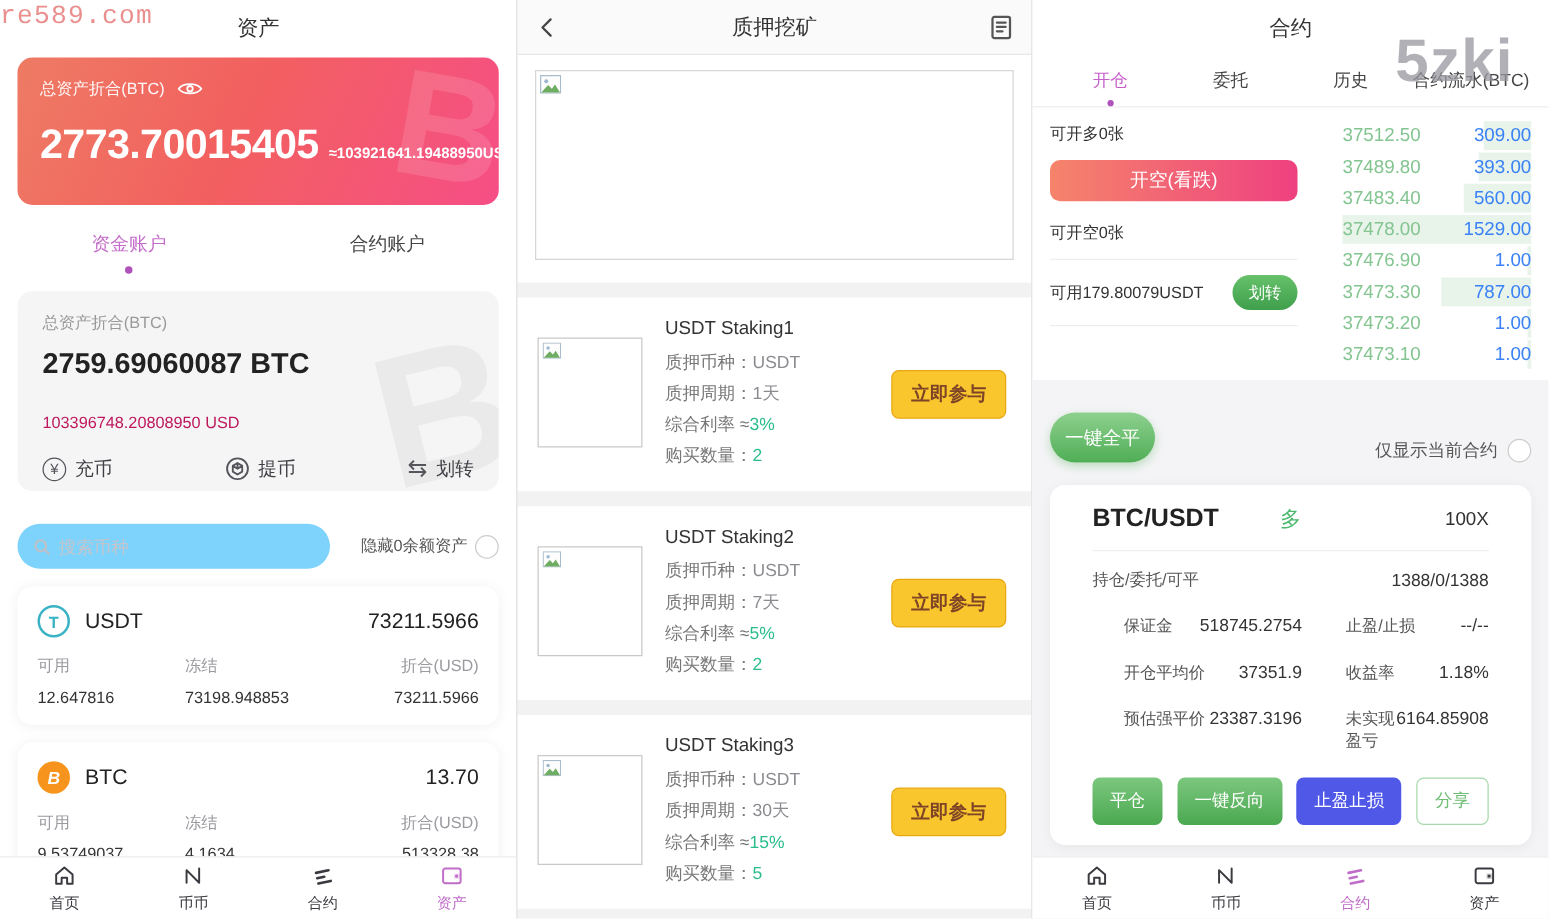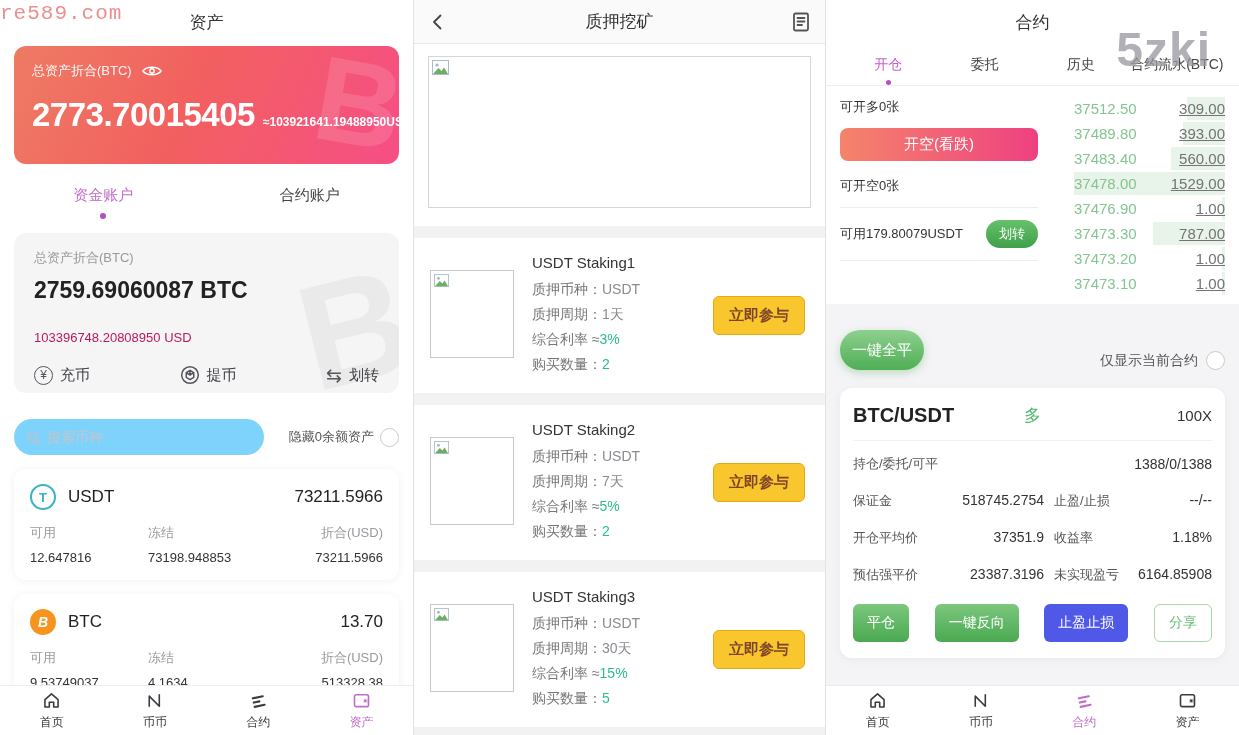--- a/index.html
+++ b/index.html
@@ -105,42 +105,42 @@
   .hairline { border-top:1px solid #eee; }
   .avail-row { display:flex; align-items:center; justify-content:space-between; padding:12px 0; }
   .avail-label { font-size:13px; color:#333; }
   .transfer-btn { border:none; border-radius:14px; padding:5px 13px; color:#fff; font-size:13px; cursor:pointer;
                   background:linear-gradient(180deg,#66c16a,#3f9f4b); font-family:inherit; }
   .orderbook { flex:1; margin-left:12px; padding-top:2px; }
   .ob-row { position:relative; height:25px; display:flex; align-items:center; justify-content:space-between;
             font-size:15px; cursor:pointer;margin-left:24px; }
   .ob-depth { position:absolute; right:0; top:1px; bottom:1px; background:#e8f3e9; }
   .ob-price { position:relative; color:#84c591; }
-  .ob-amt { position:relative; color:#737373;text-decoration:underline; }
+  .ob-amt { position:relative; color:#3b82f6; }
   .r-lower { background:#f4f4f6; margin-top:8px; padding-bottom:60px; min-height:400px; }
   .closeall-row { display:flex; align-items:flex-end; justify-content:space-between; padding:26px 14px 0; }
   .closeall-btn { width:84px; height:40px; border:none; border-radius:20px; color:#fff; font-size:15px; cursor:pointer;
                   background:linear-gradient(180deg,#8ed08f,#4fae55); box-shadow:0 3px 8px rgba(79,174,85,.35);
                   font-family:inherit; }
   .only-cur { display:flex; align-items:center; gap:8px; font-size:14px; color:#555; }
   .pos-card { margin:18px 14px 0; background:#fff; border-radius:12px; box-shadow:0 2px 10px rgba(0,0,0,.05);
-              padding:16px 13px; }
+              padding:16px 34px; }
   .pos-head { display:flex; align-items:center; }
   .pos-pair { font-size:20px; font-weight:bold; color:#222; flex:1; }
   .pos-side { font-size:17px; color:#4cb86d; flex:1; text-align:center; }
   .pos-lev { font-size:15px; color:#333; flex:1; text-align:right; }
   .pos-div { border-top:1px solid #f0f0f0; margin:13px 0 4px; }
   .pos-row1 { display:flex; justify-content:space-between; align-items:center; margin:14px 0 4px; }
   .pos-row1 .pl { font-size:13px; color:#555; }
   .pos-row1 .pv { font-size:14px; color:#333; }
   .pos-grid-row { display:flex; margin-top:19px; }
   .pg-pair { display:flex; justify-content:space-between; align-items:baseline; }
   .pg-left { width:56%; padding-right:10px; }
   .pg-right { width:44%; }
-  .pg-l { font-size:13px; color:#555; }
+  .pg-l { font-size:13px; color:#555;margin-left:25px; }
   .pg-v { font-size:14px; color:#333; }
   .pos-btns { display:flex; justify-content:space-between; margin-top:20px; }
   .pbtn { border:none; border-radius:6px; padding:9px 14px; font-size:14px; color:#fff; cursor:pointer;
           font-family:inherit; }
   .pbtn.g { background:linear-gradient(180deg,#7cc77e,#4aa950); }
   .pbtn.b { background:#5058e8; }
   .pbtn.o { background:#fff; border:1px solid #a6d8ab; color:#6dbd74; }
   svg .st { fill:none; stroke:currentColor; stroke-width:1.8; stroke-linecap:round; stroke-linejoin:round; }
 </style>
 </head>

